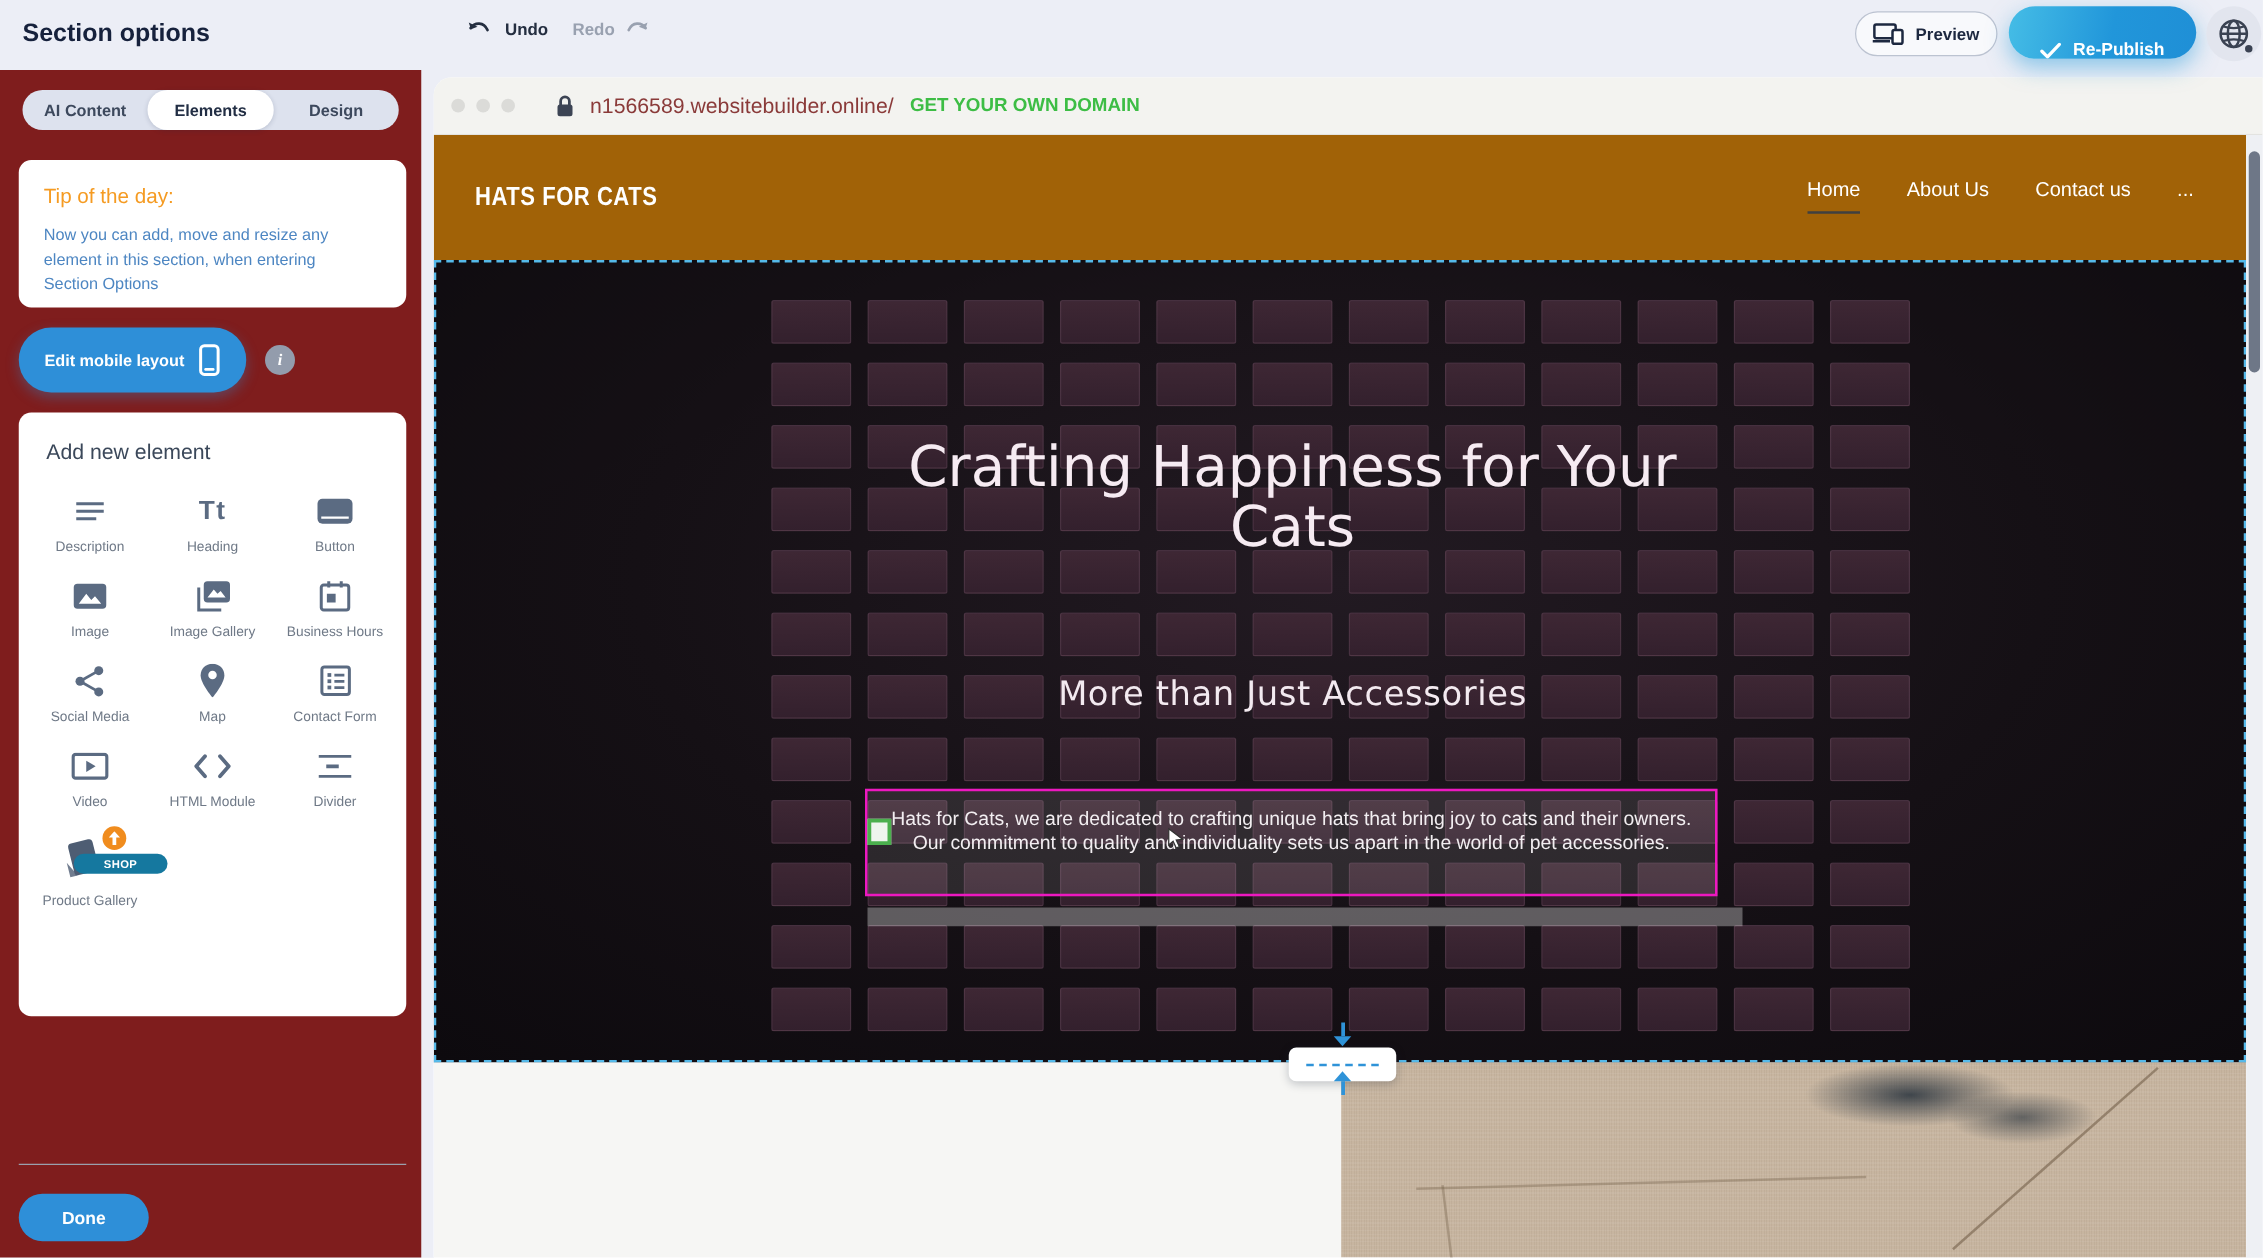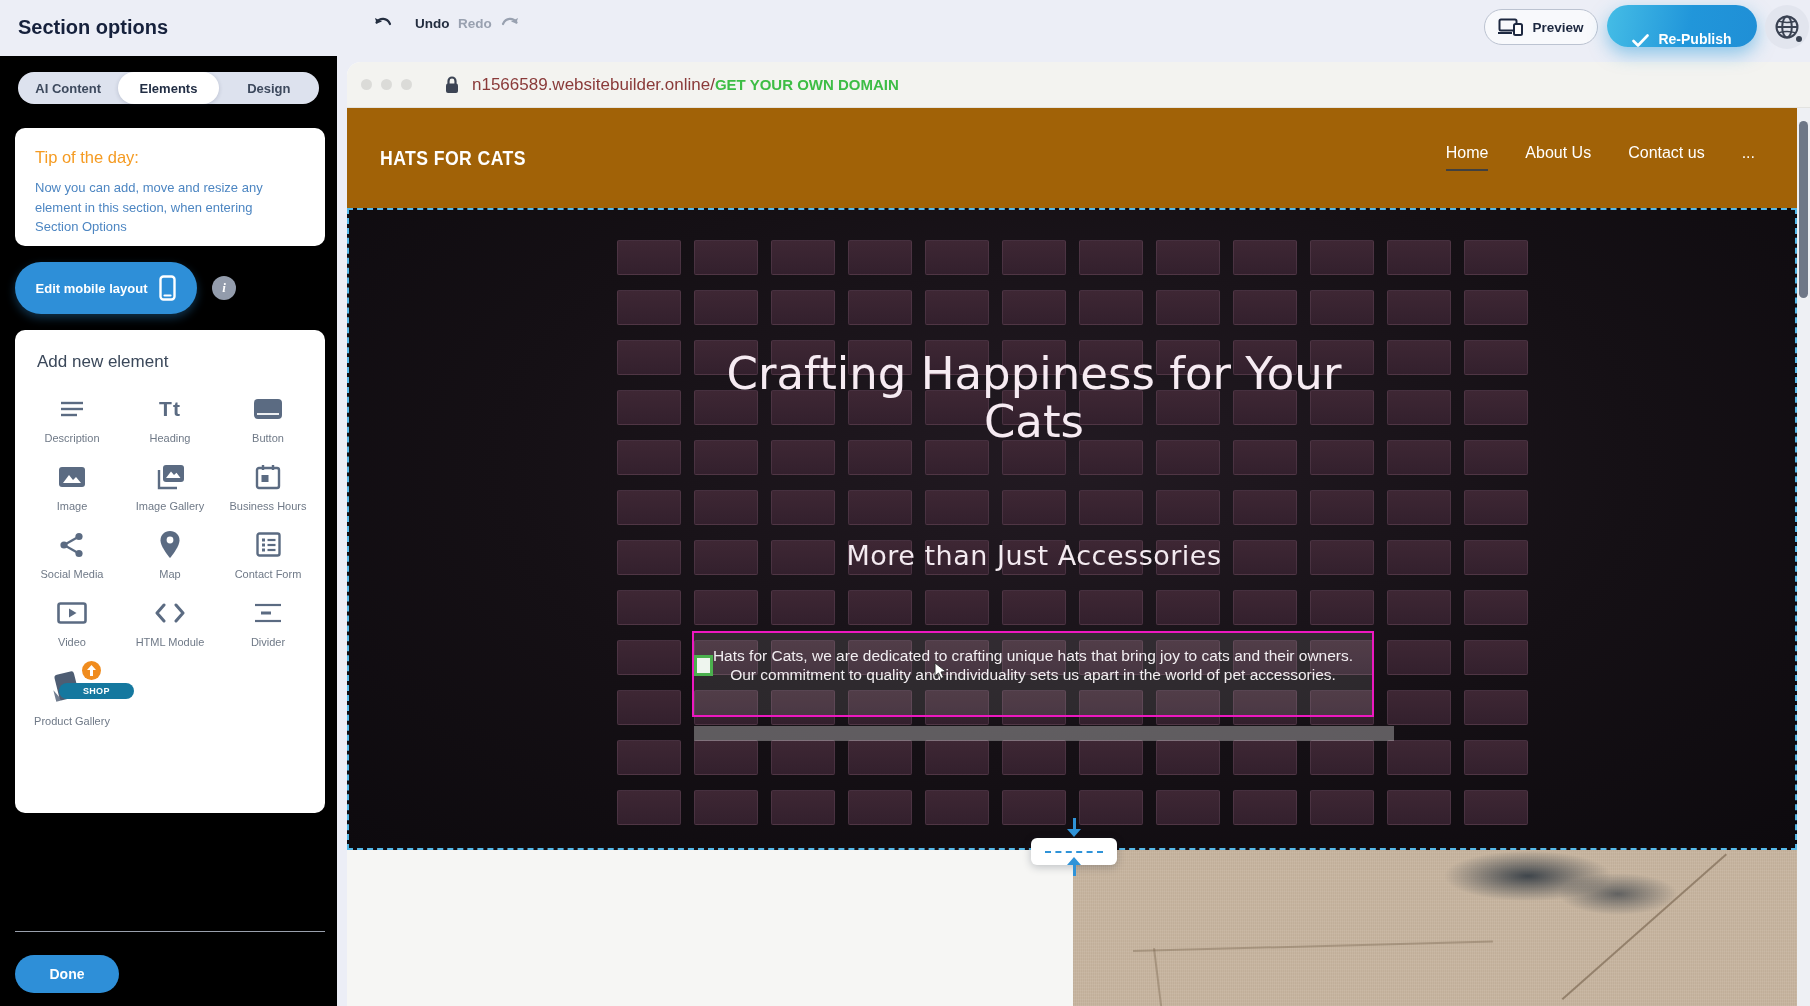--- a/index.html
+++ b/index.html
@@ -2,37 +2,37 @@
 <html><head>
 <meta charset="utf-8">
 <style>
   * { margin:0; padding:0; box-sizing:border-box; }
   html,body { width:1810px; height:1006px; overflow:hidden;
     font-family:"Liberation Sans", sans-serif; background:#eceef6; }
 
   
   .topbar { position:absolute; left:0; top:0; width:1810px; height:56px; background:#eceef6; z-index:30; }
   .panel-title { position:absolute; left:18px; top:16px; font-size:20px; font-weight:bold; color:#16213c; }
-  .undo-group { position:absolute; left:374px; top:16px; display:flex; align-items:center; gap:21px; cursor:pointer; }
+  .undo-group { position:absolute; left:374px; top:16px; display:flex; align-items:center; gap:10px; cursor:pointer; }
   .undo-group span { font-size:13.5px; font-weight:bold; color:#242e40; }
   .redo-group { position:absolute; left:458px; top:16px; display:flex; align-items:center; gap:7px; cursor:pointer; }
   .redo-group span { font-size:13.5px; font-weight:bold; color:#99a1b0; }
   .preview-btn { position:absolute; left:1484px; top:9px; width:114px; height:36px; border:1.5px solid #bcc3d1;
     border-radius:19px; background:rgba(255,255,255,.65); display:flex; align-items:center; justify-content:center; gap:8px; cursor:pointer; }
   .preview-btn span { font-size:13.5px; font-weight:bold; color:#1d2840; }
   .republish-btn { position:absolute; left:1607px; top:5px; width:150px; height:42px; border-radius:22px;
     background:linear-gradient(100deg,#45bde6 0%,#2196da 55%,#1f8fd6 100%);
     box-shadow:0 7px 18px rgba(42,158,220,.5); display:flex; align-items:flex-end; justify-content:center; gap:9px; cursor:pointer; }
   .republish-btn span { font-size:14px; font-weight:bold; color:#fff; }
   .globe-btn { position:absolute; left:1765px; top:5px; width:44px; height:44px; border-radius:50%;
     background:#e2e5ee; display:flex; align-items:center; justify-content:center; cursor:pointer; }
   .globe-dot { position:absolute; right:7px; bottom:7px; width:6px; height:6px; border-radius:50%; background:#3a4252; }
 
   
-  .sidebar { position:absolute; left:0; top:56px; width:337px; height:950px; background:#000000; z-index:20; }
+  .sidebar { position:absolute; left:0; top:56px; width:337px; height:950px; background:#7f1d1d; z-index:20; }
   .tabs { position:absolute; left:18px; top:16px; width:301px; height:32px; background:#dde2ee; border-radius:17px;
     display:flex; align-items:center; }
   .tab { flex:1; height:32px; display:flex; align-items:center; justify-content:center; font-size:13px; font-weight:bold;
     color:#3d495d; cursor:pointer; border-radius:16px; }
   .tab.active { background:#fff; box-shadow:0 1px 4px rgba(30,40,70,.18); color:#222e44; }
   .tip-card { position:absolute; left:15px; top:72px; width:310px; height:118px; background:#fff; border-radius:10px; padding:20px 20px 0 20px; }
   .tip-title { font-size:16.5px; font-weight:normal; color:#f59b22; }
   .tip-body { margin-top:11px; font-size:13px; line-height:1.5; color:#4d86c2; width:262px; }
   .edit-mobile-btn { position:absolute; left:15px; top:206px; width:182px; height:52px; border-radius:26px; background:#2e8fd8;
     display:flex; align-items:center; justify-content:center; gap:12px; cursor:pointer; box-shadow:0 4px 10px rgba(46,143,216,.35); }
@@ -53,21 +53,21 @@
   .done-btn span { font-size:14px; font-weight:bold; color:#fff; }
 
   
   .window { position:absolute; left:347px; top:62px; width:1463px; height:944px; background:#fff; border-radius:14px 0 0 0; z-index:10; }
   .chrome { position:absolute; left:0; top:0; width:1463px; height:46px; background:#f3f3f0; border-radius:14px 0 0 0;
     border-bottom:1px solid #e3e3e0; display:flex; align-items:center; }
   .traffic { display:flex; gap:9px; margin-left:14px; }
   .traffic i { width:11px; height:11px; border-radius:50%; background:#dbdbd8; }
   .chrome-lock { margin-left:33px; }
   .chrome-url { margin-left:13px; font-size:17px; color:#8a3a39; cursor:text; }
-  .chrome-cta { font-size:15px; font-weight:bold; color:#3dbd45; cursor:pointer; }
+  .chrome-cta { margin-left:13px; font-size:15px; font-weight:bold; color:#3dbd45; cursor:pointer; }
 
   .site { position:absolute; left:0; top:46px; width:1450px; height:898px; overflow:hidden; background:#fff; }
 
   
   .site-header { position:absolute; left:0; top:0; width:1450px; height:100px; background:#a16207; }
   .site-logo { position:absolute; left:33px; top:38px; color:#fff; font-size:21px; font-weight:bold; letter-spacing:.5px;
     text-transform:uppercase; transform:scaleX(.84); transform-origin:left center; white-space:nowrap; cursor:pointer;
     font-family:"Liberation Sans", sans-serif; }
   .site-nav { position:absolute; right:42px; top:36px; display:flex; gap:37px; align-items:flex-start; }
   .nav-item { color:#fff; font-size:16px; cursor:pointer; padding-bottom:7px; }

